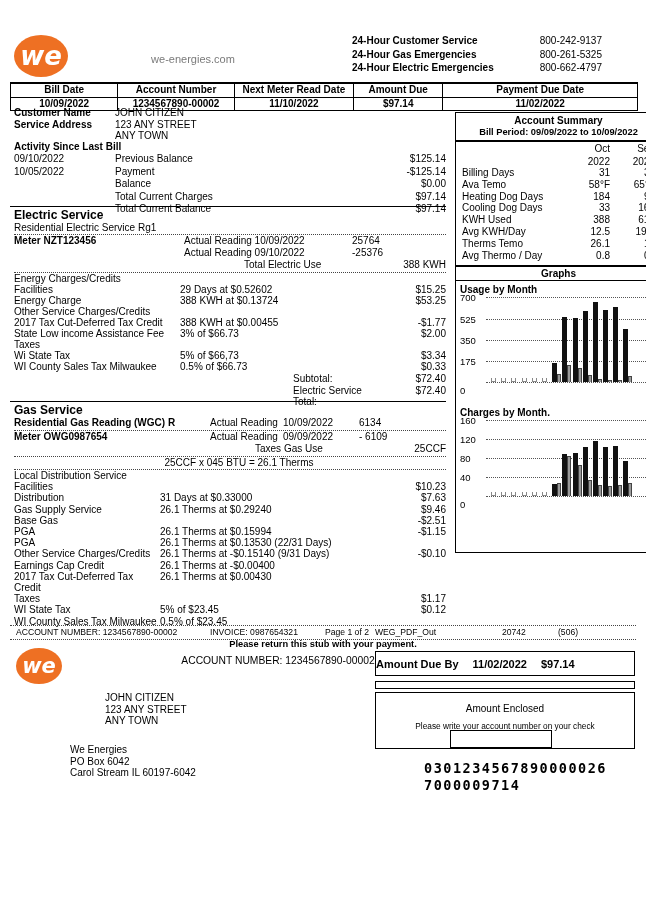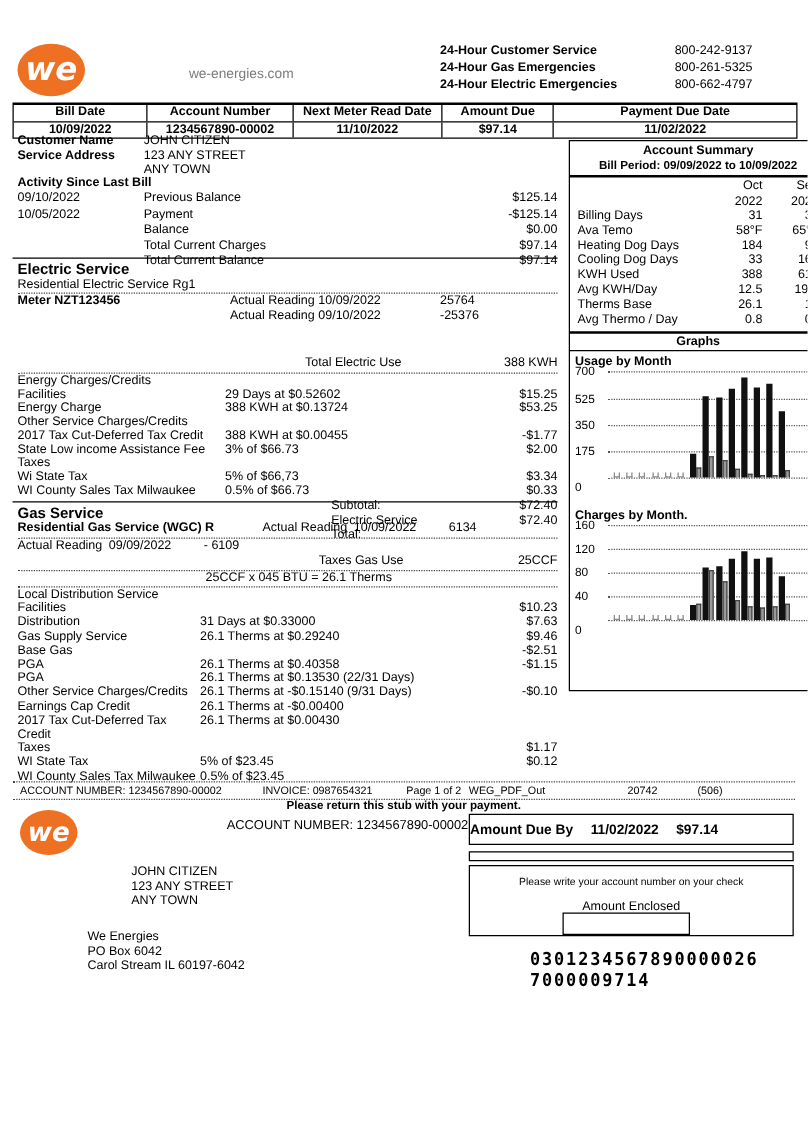--- a/index.html
+++ b/index.html
@@ -52,29 +52,29 @@
 
   .sec-title{font-weight:bold;font-size:12px;line-height:13px;}
   .dotted{border-bottom:1.2px dotted #444;}
 
   #electric{top:209px;}
   #electric .subtitle{font-weight:normal;line-height:11px;padding-bottom:1px;}
   .meter-grid{display:flex;line-height:12px;}
   .mg-label{width:170px;font-weight:bold;}
   .mg-mid{width:168px;}
   .mg-val{flex:1;}
-  .etotal-row{display:flex;line-height:12.5px;margin-top:26px;}
+  .etotal-row{display:flex;line-height:12.5px;}
   .etotal-row .t{margin-left:230px;flex:1;}
   .etotal-row .v{width:70px;text-align:right;}
   .e-row{display:flex;line-height:11px;}
   .e-label{width:166px;}
   .e-detail{flex:1;}
   .e-amt{width:60px;text-align:right;}
   .totals{margin-top:2px;}
-  .tot-row{display:flex;justify-content:flex-end;line-height:10.8px;margin-bottom:2px;gap:28px;}
+  .tot-row{display:flex;justify-content:flex-end;line-height:10.8px;margin-bottom:2px;}
   .tot-lbl{width:95px;}
   .tot-amt{width:58px;text-align:right;}
 
   #gas{top:404px;}
   .gmeter{display:flex;line-height:12.5px;}
   .gm-label{width:196px;font-weight:bold;}
   .gm-read{width:73px;}
   .gm-date{width:76px;}
   .gm-val{flex:1;}
   .gtotal-row{display:flex;line-height:12.5px;}
@@ -294,26 +294,27 @@
         <span class="tot-amt">$72.40</span>
       </div>
     </div>
 </div>
 
 <div class="abs solid-div" id="div2"></div>
 
 <div class="abs leftcol" id="gas">
   <div class="sec-title">Gas Service</div>
   <div class="gmeter dotted">
-    <div class="gm-label">Residential Gas Service (WGC) R</div>
+    <div class="gm-label">Residential Gas Reading (WGC) R</div>
     <div class="gm-read">Actual Reading</div>
     <div class="gm-date">10/09/2022</div>
     <div class="gm-val">6134</div>
   </div>
   <div class="gmeter">
+    <div class="gm-label">Meter OWG0987654</div>
     <div class="gm-read">Actual Reading</div>
     <div class="gm-date">09/09/2022</div>
     <div class="gm-val">- 6109</div>
   </div>
   <div class="gtotal-row dotted">
     <span class="t">Taxes Gas Use</span>
     <span class="v">25CCF</span>
   </div>
   <div class="conv-row dotted">25CCF x 045 BTU = 26.1 Therms</div>
   <div id="gas-rows">
@@ -337,21 +338,21 @@
         <span class="g-detail">26.1 Therms at $0.29240</span>
         <span class="g-amt">$9.46</span>
       </div>
       <div class="g-row">
         <span class="g-label">Base Gas</span>
         <span class="g-detail"></span>
         <span class="g-amt">-$2.51</span>
       </div>
       <div class="g-row">
         <span class="g-label">PGA</span>
-        <span class="g-detail">26.1 Therms at $0.40358</span>
+        <span class="g-detail">26.1 Therms at $0.15994</span>
         <span class="g-amt">-$1.15</span>
       </div>
       <div class="g-row">
         <span class="g-label">PGA</span>
         <span class="g-detail">26.1 Therms at $0.13530 (22/31 Days)</span>
         <span class="g-amt"></span>
       </div>
       <div class="g-row">
         <span class="g-label">Other Service Charges/Credits</span>
         <span class="g-detail">26.1 Therms at -$0.15140 (9/31 Days)</span>
@@ -423,21 +424,21 @@
         <span class="lbl">KWH Used</span>
         <span class="c">388</span>
         <span class="c">615</span>
       </div>
       <div class="as-row">
         <span class="lbl">Avg KWH/Day</span>
         <span class="c">12.5</span>
         <span class="c">19.8</span>
       </div>
       <div class="as-row">
-        <span class="lbl">Therms Base</span>
+        <span class="lbl">Therms Temo</span>
         <span class="c">26.1</span>
         <span class="c">19</span>
       </div>
       <div class="as-row">
         <span class="lbl">Avg Thermo / Day</span>
         <span class="c">0.8</span>
         <span class="c">06</span>
       </div>
     </div>
   <div id="graphs-label">Graphs</div>
@@ -594,22 +595,22 @@
 </div>
 <div class="abs center" id="stub-account">ACCOUNT NUMBER: 1234567890-00002</div>
 
 <div class="abs" id="amount-box">
   <span>Amount Due By</span>
   <span>11/02/2022</span>
   <span>$97.14</span>
 </div>
 <div class="abs" id="thin-box"></div>
 <div class="abs" id="enclosed-box">
+  <div id="amount-enclosed-label">Amount Enclosed</div>
   <div id="check-note">Please write your account number on your check</div>
-  <div id="amount-enclosed-label">Amount Enclosed</div>
   <div id="amount-input"></div>
 </div>
 
 <div class="abs" id="stub-customer">
   <div>JOHN CITIZEN</div>
   <div>123 ANY STREET</div>
   <div>ANY TOWN</div>
 </div>
 <div class="abs" id="stub-payee">
   <div>We Energies</div>

